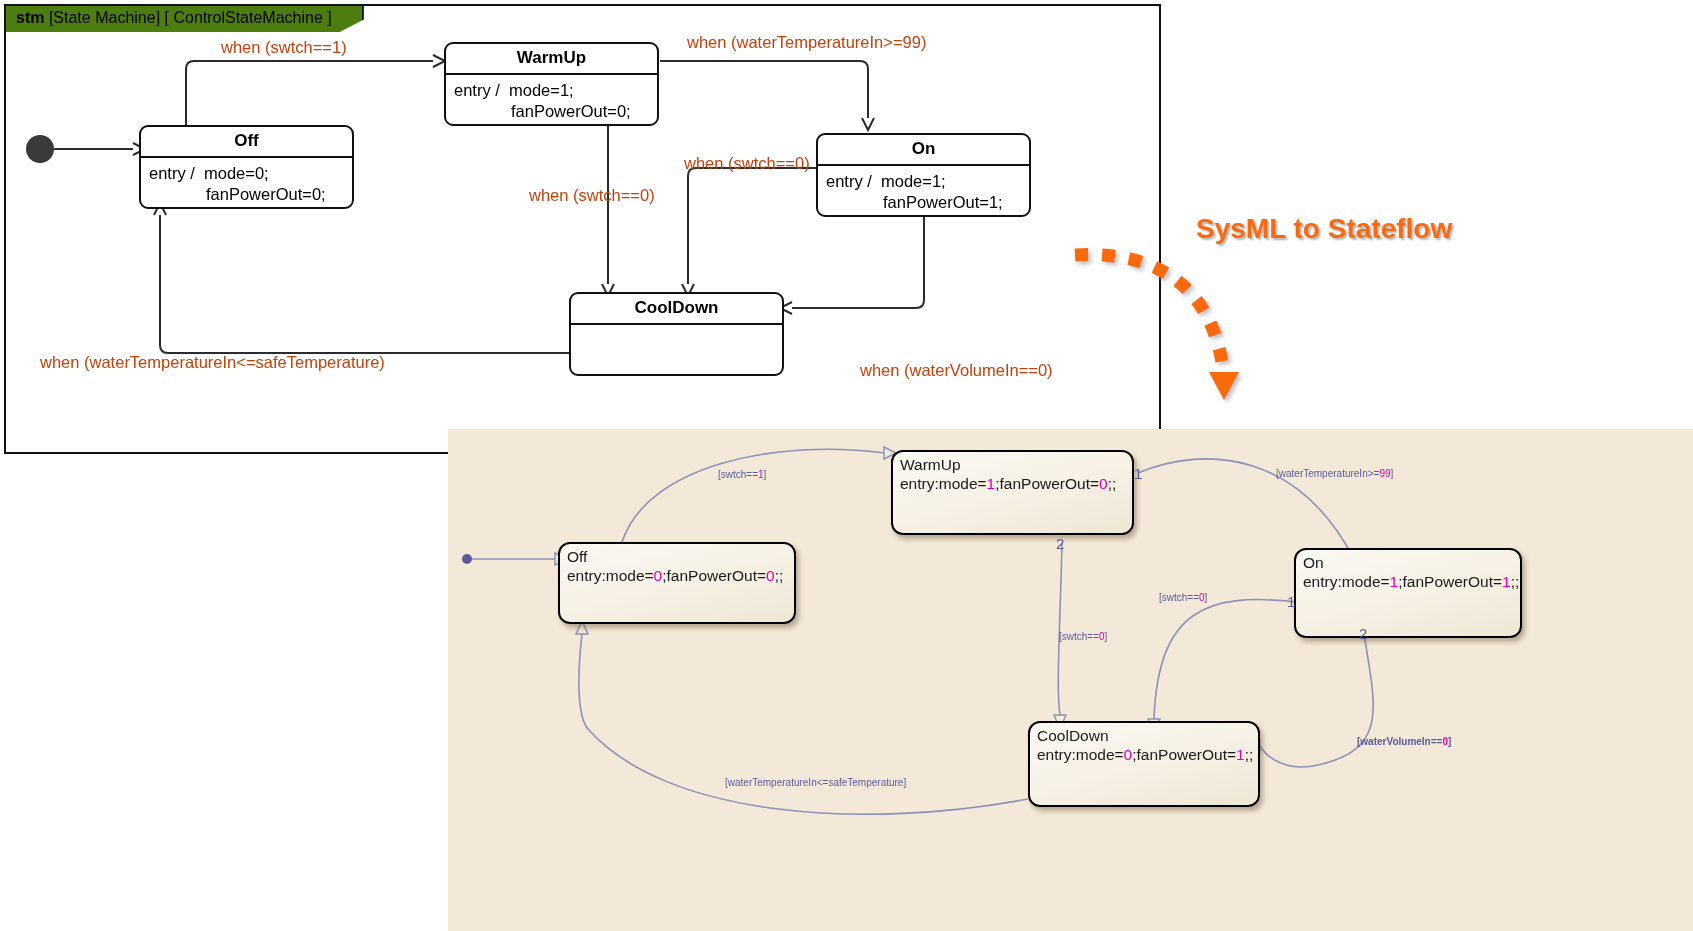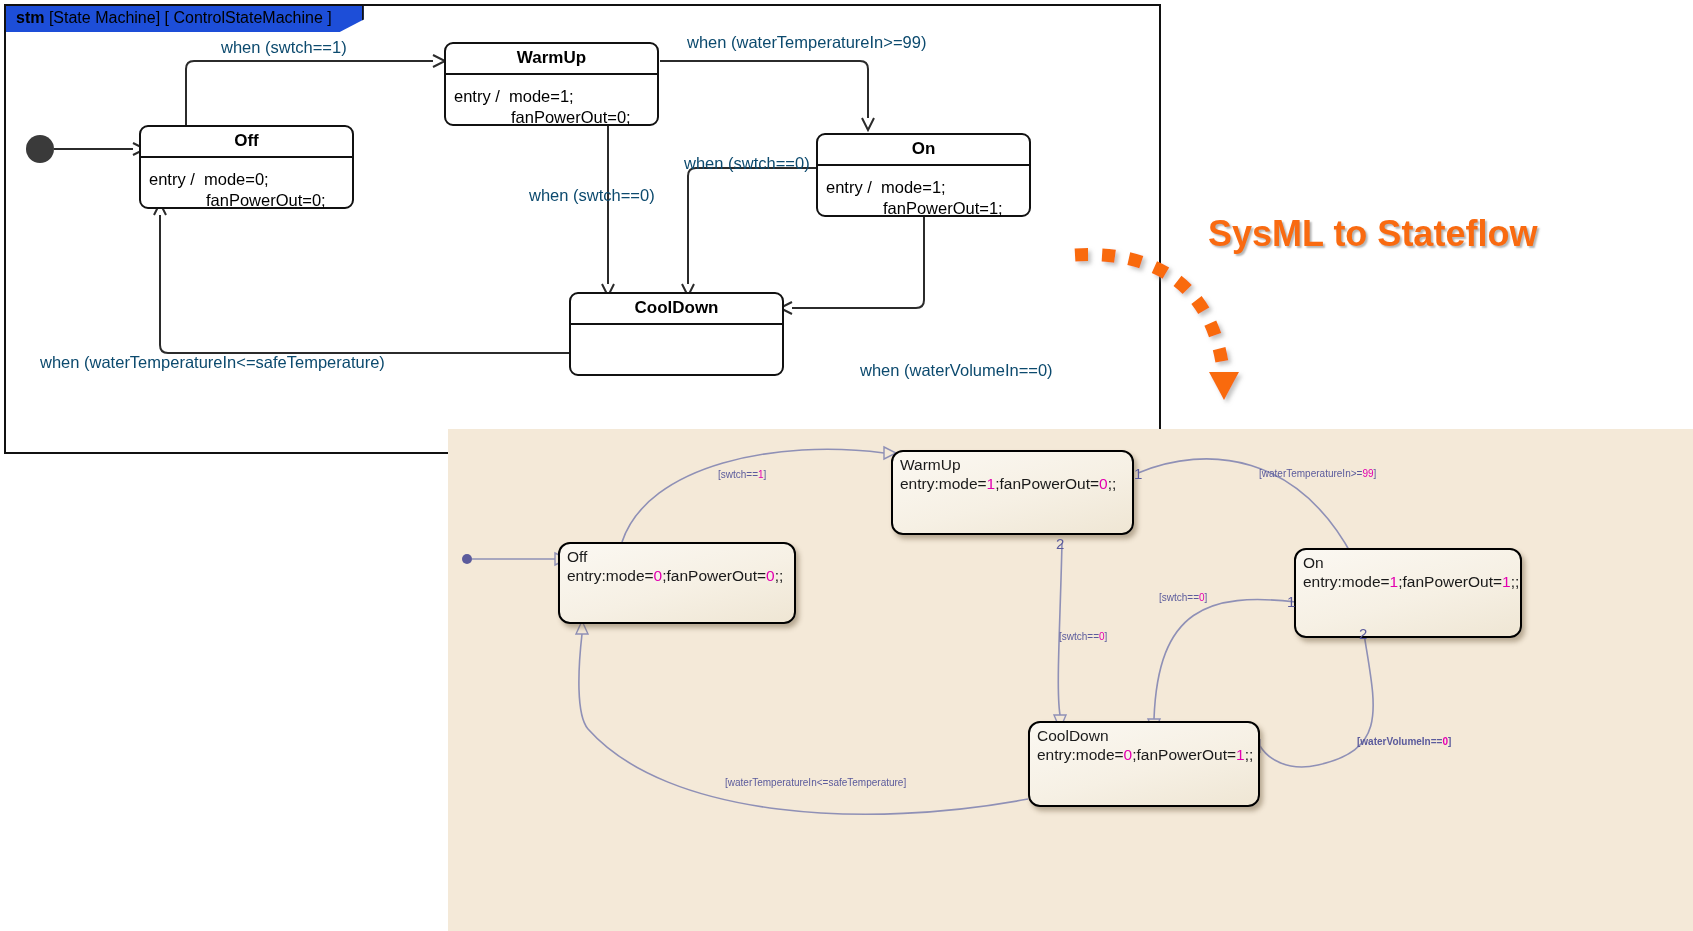--- a/index.html
+++ b/index.html
@@ -3,52 +3,52 @@
 <meta charset="utf-8">
 <style>
   html,body{margin:0;padding:0;background:#ffffff;}
   body{width:1693px;height:931px;position:relative;overflow:hidden;
        font-family:"Liberation Sans","DejaVu Sans",sans-serif;}
 
   
   #sysml-frame{position:absolute;left:4px;top:4px;width:1157px;height:450px;
       border:2px solid #111;background:#fff;box-sizing:border-box;}
   #sysml-tab{position:absolute;left:4px;top:4px;height:28px;box-sizing:border-box;
-      border:2px solid #111;border-bottom:none;background:#1d4ed8;
+      border:2px solid #111;border-bottom:none;background:#4d7c0f;
       padding:3px 30px 0 10px;white-space:nowrap;font-size:16px;color:#000;
       clip-path:polygon(0 0,100% 0,100% 55%,calc(100% - 24px) 100%,0 100%);}
   #sysml-tab b{font-weight:bold;}
 
   .state{position:absolute;box-sizing:border-box;border:2px solid #111;
      border-radius:9px;background:#fff;}
   .state .hdr{text-align:center;font-weight:bold;font-size:17px;color:#000;
      padding:4px 0 5px;border-bottom:2px solid #111;}
-  .state .body{font-size:16.5px;color:#000;padding:11px 0 6px 8px;line-height:1.30;
+  .state .body{font-size:16.5px;color:#000;padding:5px 0 6px 8px;line-height:1.30;
      white-space:pre;}
 
-  .sysml-label{position:absolute;font-size:16.5px;color:#0c4a6e;white-space:nowrap;}
+  .sysml-label{position:absolute;font-size:16.5px;color:#c2410c;white-space:nowrap;}
 
   
   #sf-canvas{position:absolute;left:448px;top:429px;width:1245px;height:502px;
      background:#f4e9d8;overflow:hidden;}
   .sfstate{position:absolute;box-sizing:border-box;border:2.5px solid #000;
      border-radius:12px;
      background:linear-gradient(165deg,#fbf8f2 0%,#f6f0e4 55%,#efe6d4 100%);
      box-shadow:3px 4px 5px rgba(90,70,40,.40);}
   .sfstate .t{font-size:15.5px;color:#1a1a1a;padding:4px 0 0 7px;line-height:1.20;
      white-space:nowrap;}
   .sfstate .t .v{color:#e300b0;}
   .sflabel{position:absolute;font-size:10px;color:#5b5b9c;white-space:nowrap;}
   .sflabel .v{color:#e300b0;}
   .sfnum{position:absolute;font-size:15px;color:#5b5b9c;}
 
   
-  #callout-text{position:absolute;left:1196px;top:213px;font-size:36px;
+  #callout-text{position:absolute;left:1196px;top:213px;font-size:28px;
      color:#f96a10;font-weight:bold;white-space:nowrap;
-     text-shadow:2px 2px 2px rgba(120,120,120,.55);margin-left:12px;}
+     text-shadow:2px 2px 2px rgba(120,120,120,.55);}
   svg{position:absolute;left:0;top:0;overflow:visible;}
   .ln{fill:none;stroke:#2b2b2b;stroke-width:2;}
   .sfln{fill:none;stroke:#8f90b6;stroke-width:1.6;}
 </style>
 </head>
 <body>
 
 <div id="sysml-frame"></div>
 
 <div id="sysml-tab">
@@ -165,21 +165,21 @@
     <div class="t" style="padding-top:0;"><span>entry:mode=</span><span class="v">1</span><span>;fanPowerOut=</span><span class="v">1</span><span>;;</span></div>
   </div>
 
   <div class="sfstate" style="left:580px;top:292px;width:232px;height:86px;">
     <div class="t">CoolDown</div>
     <div class="t" style="padding-top:0;"><span>entry:mode=</span><span class="v">0</span><span>;fanPowerOut=</span><span class="v">1</span><span>;;</span></div>
   </div>
 
   <div class="sflabel" style="left:270px;top:40px;"><span>[swtch==</span><span class="v">1</span><span>]</span></div>
 
-  <div class="sflabel" style="left:811px;top:39px;"><span>[waterTemperatureIn&gt;=</span><span class="v">99</span><span>]</span></div>
+  <div class="sflabel" style="left:828px;top:39px;"><span>[waterTemperatureIn&gt;=</span><span class="v">99</span><span>]</span></div>
 
   <div class="sflabel" style="left:611px;top:202px;"><span>[swtch==</span><span class="v">0</span><span>]</span></div>
 
   <div class="sflabel" style="left:711px;top:163px;"><span>[swtch==</span><span class="v">0</span><span>]</span></div>
 
   <div class="sflabel" style="left:909px;top:307px;font-weight:bold;"><span>[waterVolumeIn==</span><span class="v">0</span><span>]</span></div>
 
   <div class="sflabel" style="left:277px;top:348px;"><span>[waterTemperatureIn&lt;=safeTemperature</span><span class="v"></span><span>]</span></div>
 
   <div class="sfnum" style="left:608px;top:106px;">2</div>

